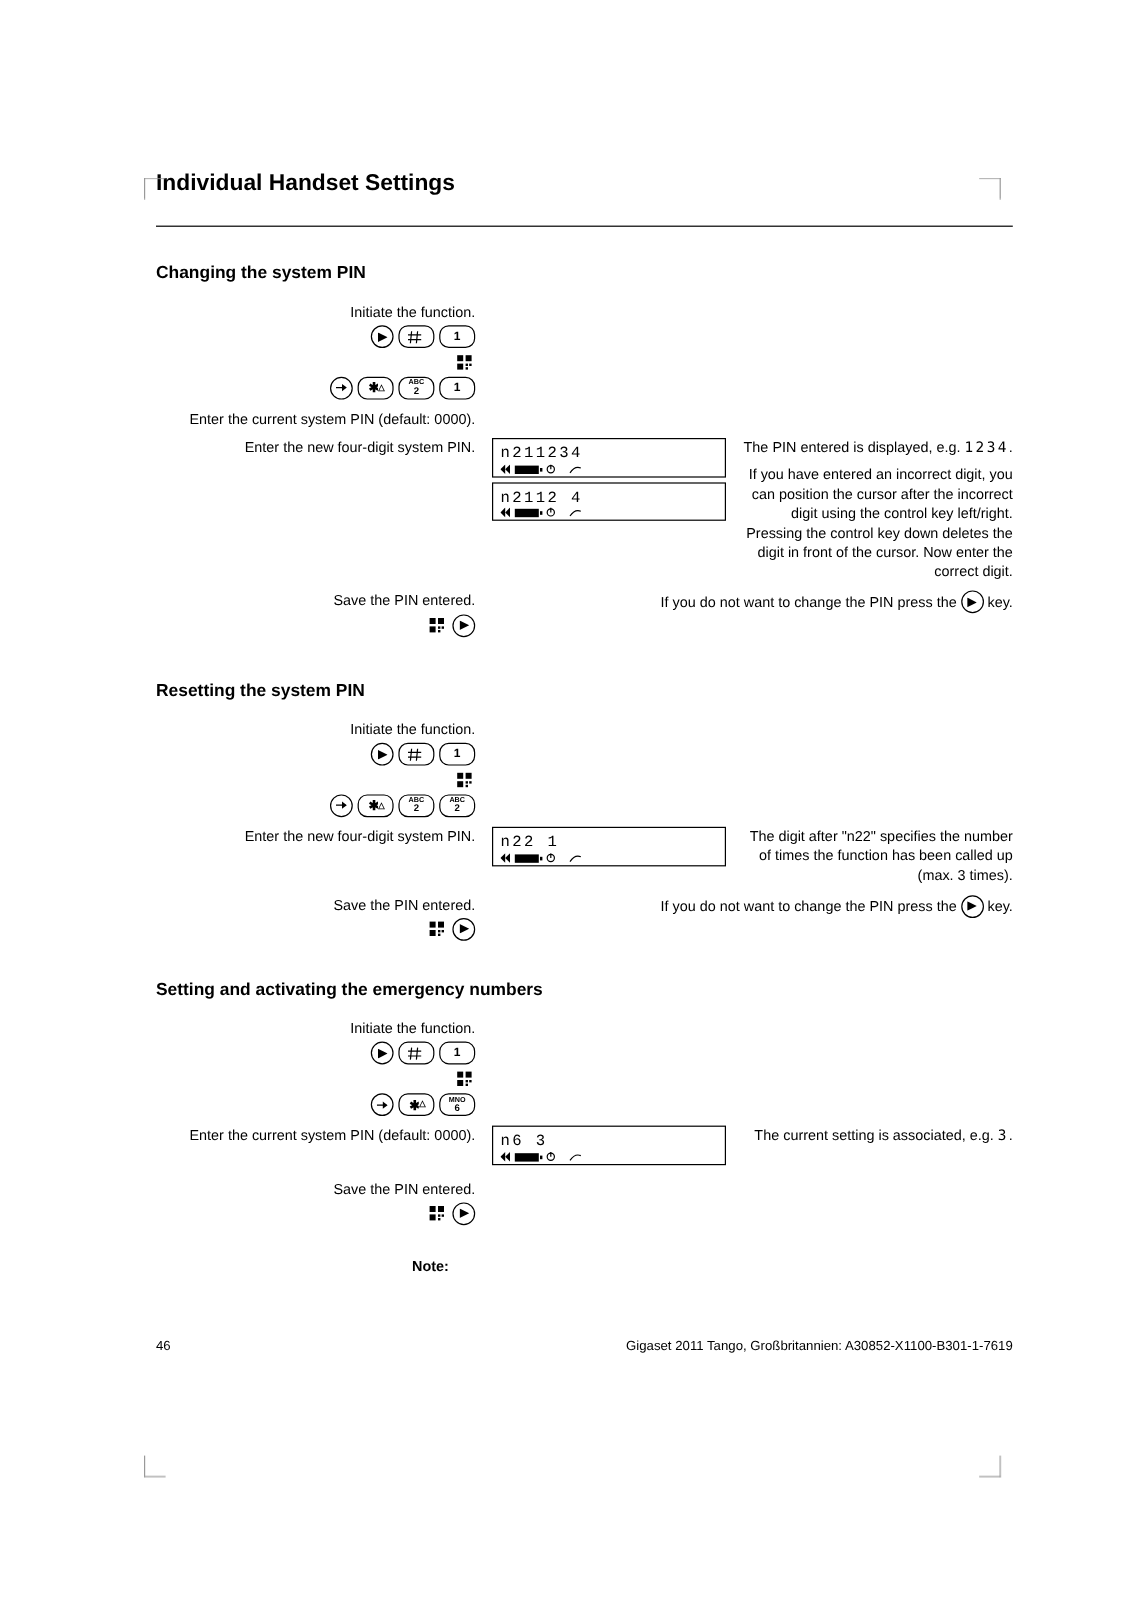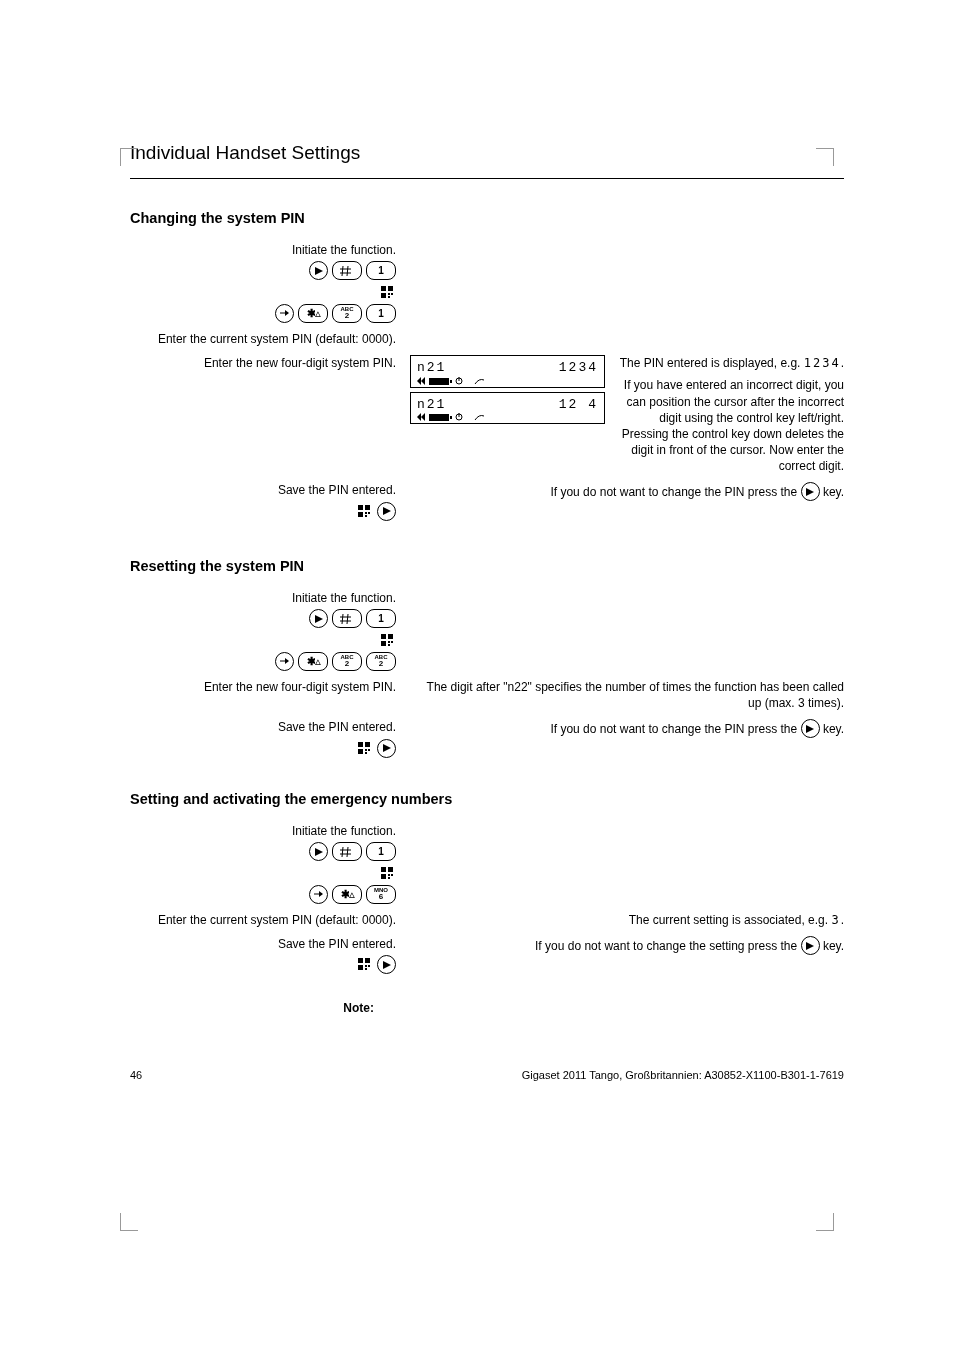--- a/index.html
+++ b/index.html
@@ -17,23 +17,23 @@
     position: fixed;
     width: 18px; height: 18px;
   }
   .corner-tl { top: 148px; left: 120px; border-left: 1px solid #999; border-top: 1px solid #999; }
   .corner-tr { top: 148px; right: 120px; border-right: 1px solid #999; border-top: 1px solid #999; }
   .corner-bl { bottom: 120px; left: 120px; border-left: 1px solid #999; border-bottom: 1px solid #999; }
   .corner-br { bottom: 120px; right: 120px; border-right: 1px solid #999; border-bottom: 1px solid #999; }
 
   .page-title {
     font-size: 19px;
-    font-weight: normal;
+    font-weight: bold;
     border-bottom: 1.5px solid #000;
-    padding-bottom: 12px;
+    padding-bottom: 22px;
     margin-bottom: 30px;
   }
 
   h2.sect {
     font-size: 14.5px;
     font-weight: bold;
     margin-bottom: 14px;
   }
 
   .step-row {
@@ -91,21 +91,21 @@
   .lcd {
     border: 1px solid #000;
     width: 195px;
     padding: 3px 6px 1px 6px;
     font-family: "Courier New", monospace;
     font-size: 12px;
     letter-spacing: 2px;
     margin-bottom: 4px;
     background: #fff;
   }
-  .lcd .row1 { display: flex; justify-content: space-between; font-size: 13px; }
+  .lcd .row1 { display: flex; justify-content: flex-start; font-size: 13px; }
   .lcd .row2 { font-size: 9px; letter-spacing: 1px; display: flex; gap: 6px; align-items: center; }
   .lcd .row2 svg { flex-shrink: 0; }
 
   .right-col {
     display: flex;
     gap: 14px;
     align-items: flex-start;
   }
   .right-text { font-size: 12px; flex: 1; text-align: right; }
 
@@ -336,20 +336,39 @@
   </div>
   <div class="step-right"></div>
 </div>
 
 <div class="step-row">
   <div class="step-left">
     <div class="desc">Enter the new four-digit system PIN.</div>
   </div>
   <div class="step-right">
     <div class="right-col">
+      <div>
+        <div class="lcd">
+          <div class="row1">
+              <span>n22 1</span>
+              <span></span>
+            </div>
+          <div class="row2">
+              <svg width="70" height="9">
+                <polygon points="0,4 4,0 4,8" fill="#000"></polygon>
+                <polygon points="4,4 8,0 8,8" fill="#000"></polygon>
+                <rect x="12" y="1" width="20" height="7" fill="#000"></rect>
+                <rect x="33" y="3" width="2" height="3" fill="#000"></rect>
+                <circle cx="42" cy="4" r="3" fill="none" stroke="#000"></circle>
+                <line x1="42" y1="0" x2="42" y2="4" stroke="#000"></line>
+                <path d="M58,7 Q62,1 67,3" fill="none" stroke="#000"></path>
+              </svg>
+            </div>
+        </div>
+      </div>
       <div class="right-text">
         <span>The digit after "n22" specifies the number of times the function has been called up (max. 3 times).</span>
       </div>
     </div>
   </div>
 </div>
 
 <div class="step-row">
   <div class="step-left">
     <div class="desc">Save the PIN entered.</div>
@@ -432,20 +451,39 @@
   </div>
   <div class="step-right"></div>
 </div>
 
 <div class="step-row">
   <div class="step-left">
     <div class="desc">Enter the current system PIN (default: 0000).</div>
   </div>
   <div class="step-right">
     <div class="right-col">
+      <div>
+        <div class="lcd">
+          <div class="row1">
+              <span>n6 3</span>
+              <span></span>
+            </div>
+          <div class="row2">
+              <svg width="70" height="9">
+                <polygon points="0,4 4,0 4,8" fill="#000"></polygon>
+                <polygon points="4,4 8,0 8,8" fill="#000"></polygon>
+                <rect x="12" y="1" width="20" height="7" fill="#000"></rect>
+                <rect x="33" y="3" width="2" height="3" fill="#000"></rect>
+                <circle cx="42" cy="4" r="3" fill="none" stroke="#000"></circle>
+                <line x1="42" y1="0" x2="42" y2="4" stroke="#000"></line>
+                <path d="M58,7 Q62,1 67,3" fill="none" stroke="#000"></path>
+              </svg>
+            </div>
+        </div>
+      </div>
       <div class="right-text">
         <span>The current setting is associated, e.g. </span><span style="font-family:monospace;letter-spacing:2px">3</span><span>.</span>
       </div>
     </div>
   </div>
 </div>
 
 <div class="step-row">
   <div class="step-left">
     <div class="desc">Save the PIN entered.</div>
@@ -458,27 +496,20 @@
             <rect x="11" y="8" width="2" height="2" fill="#000"></rect>
             <rect x="8" y="11" width="2" height="2" fill="#000"></rect>
           </svg></span>
       <span class="circ-btn">
           <svg width="8" height="8">
             <polygon points="0,0 8,4 0,8" fill="#000"></polygon>
           </svg>
         </span>
     </div>
   </div>
-  <div class="step-right right-text">
-    If you do not want to change the setting press the <span class="circ-btn">
-        <svg width="8" height="8">
-          <polygon points="0,0 8,4 0,8" fill="#000"></polygon>
-        </svg>
-      </span> key.
-  </div>
 </div>
 
 <div class="note-row">
   <div class="note-label">Note:</div>
 </div>
 
 <div class="footer">
   <span>46</span>
   <span>Gigaset 2011 Tango, Großbritannien: A30852-X1100-B301-1-7619</span>
 </div>

